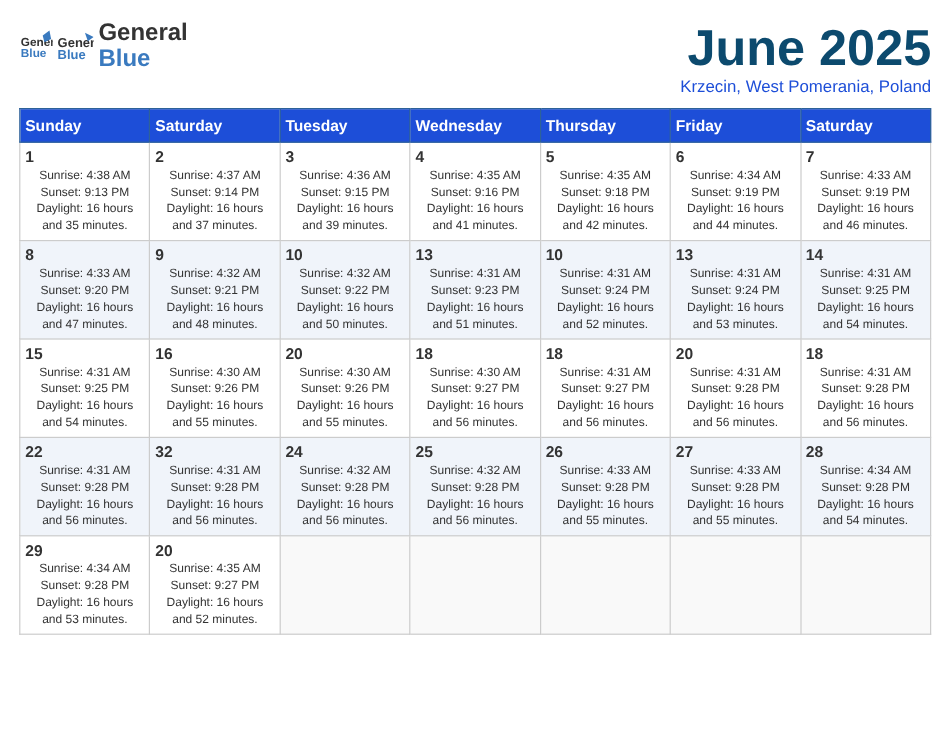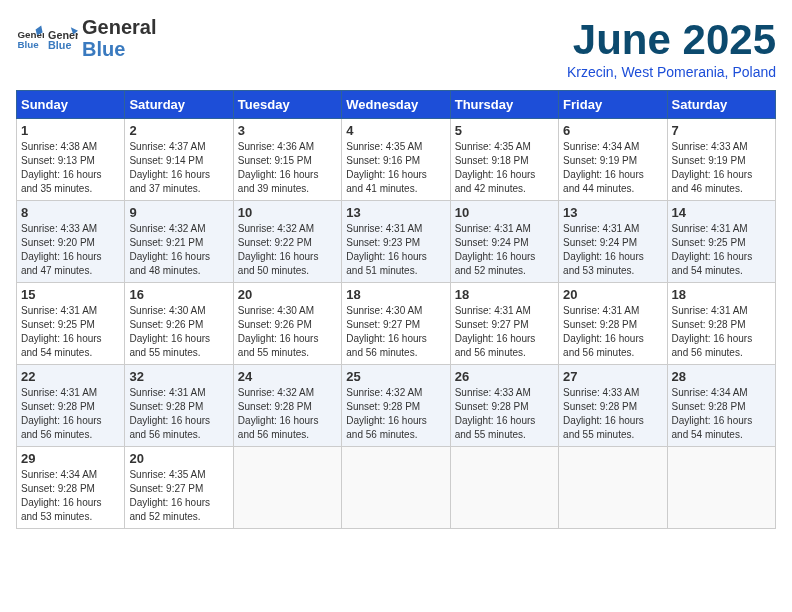--- a/index.html
+++ b/index.html
@@ -66,20 +66,21 @@
       font-size: 13px;
       font-weight: bold;
       color: #333;
       display: block;
       margin-bottom: 2px;
     }
     .day-info {
       font-size: 10px;
       color: #333;
       line-height: 1.4;
+      text-align: center;
     }
     .empty-cell {
       background: #f9f9f9 !important;
     }
   </style>
 </head>
 <body>
 
 <div class="header">
   <div class="logo">

